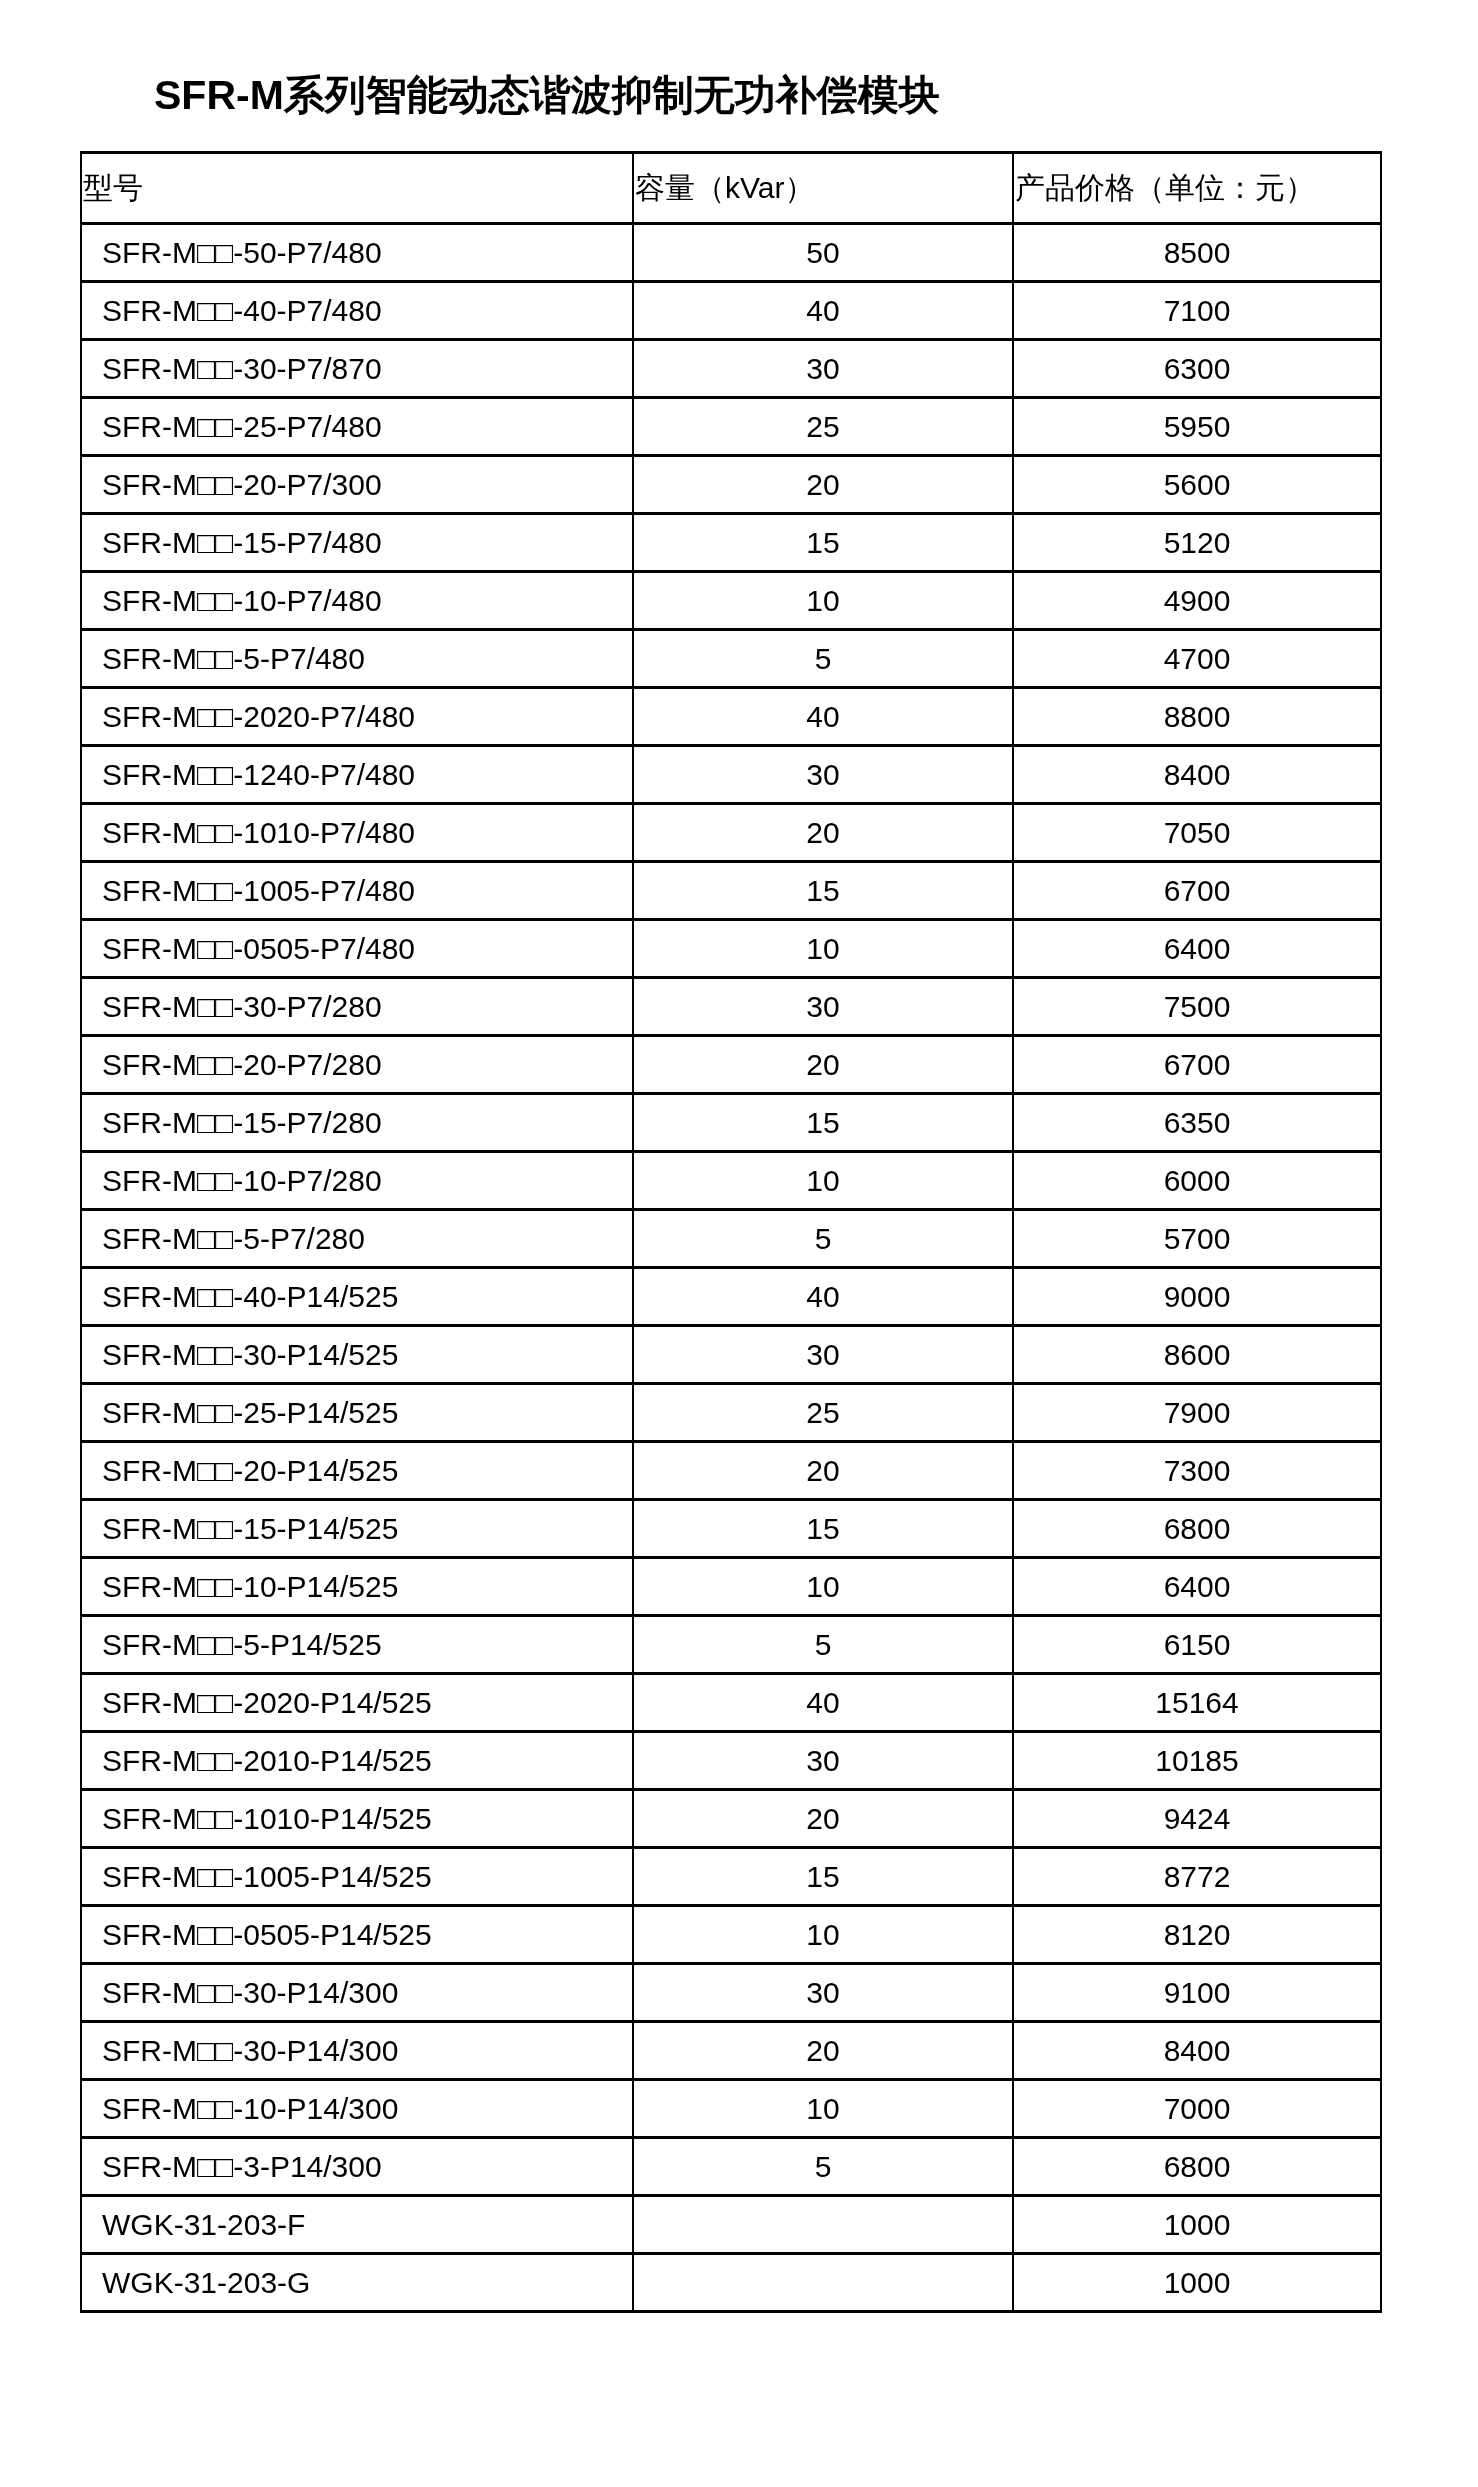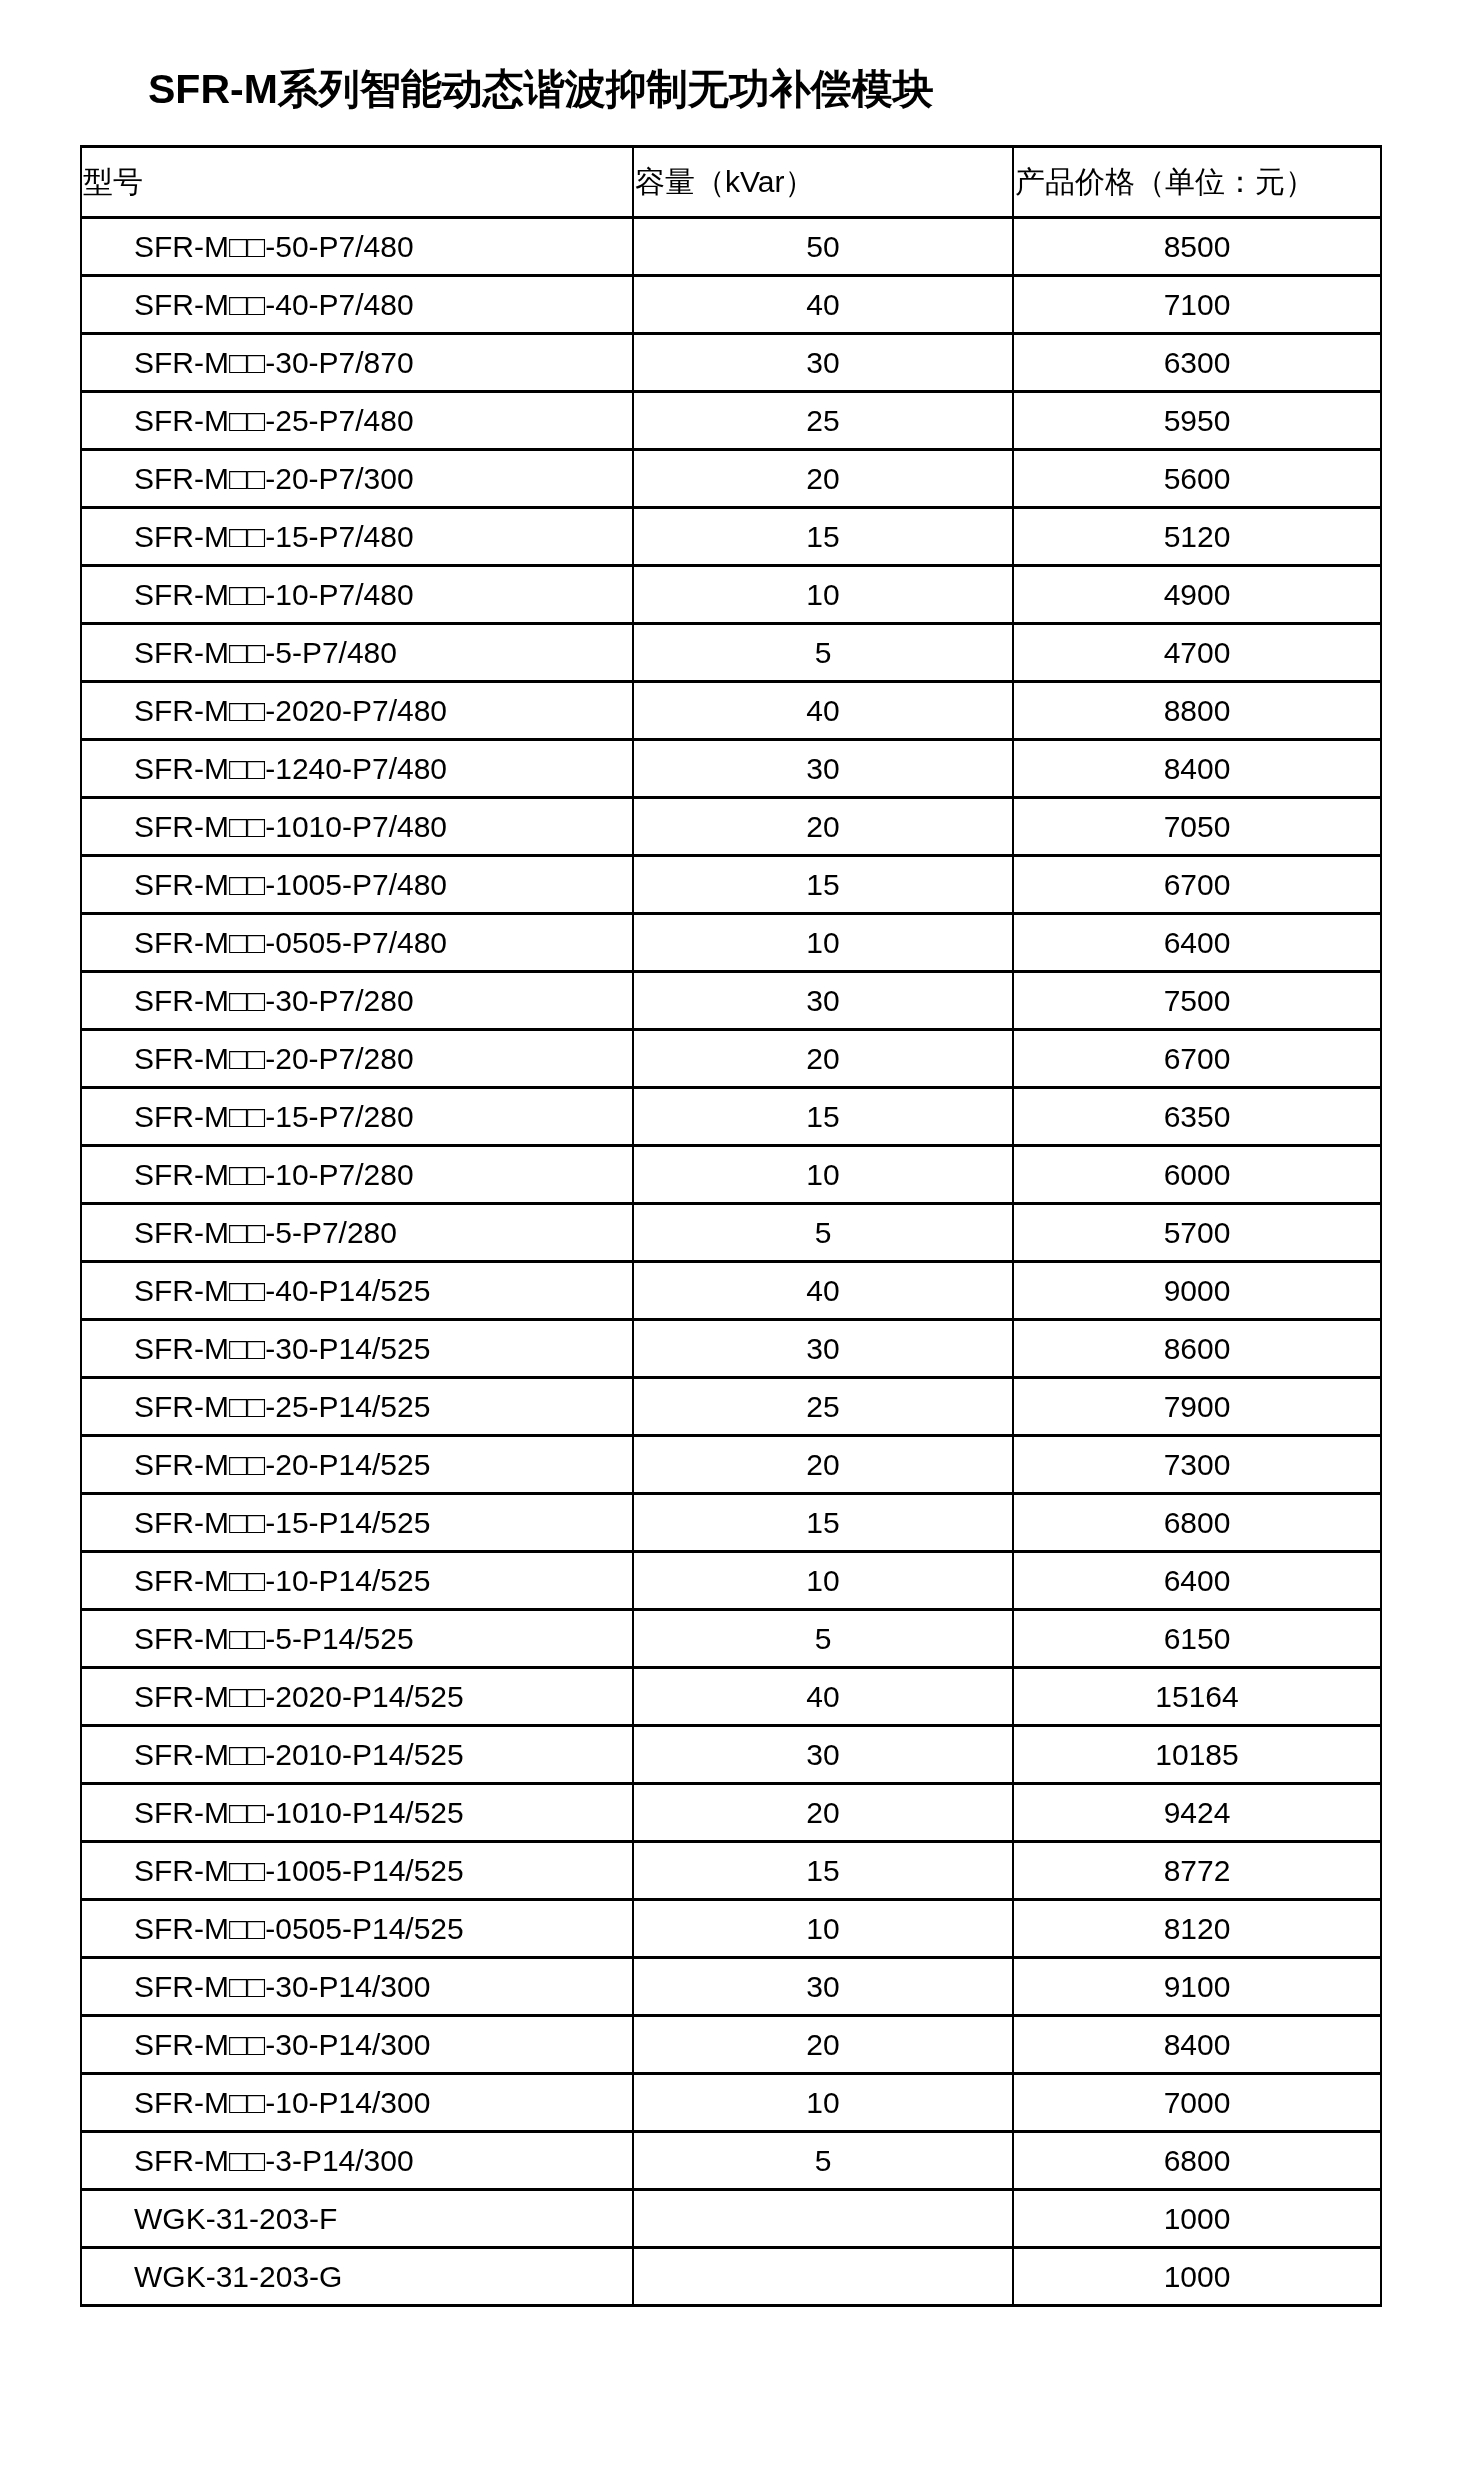--- a/index.html
+++ b/index.html
@@ -8,21 +8,21 @@
     background: #ffffff;
   }
   body {
     width: 1478px;
     height: 2487px;
     font-family: "Liberation Sans", "DejaVu Sans", sans-serif;
     color: #000000;
     position: relative;
   }
   .page-title {
-    margin: 10px;
+    margin: 16px;
     padding: 56px 4px 0 138px;
     font-size: 41px;
     font-weight: bold;
     line-height: 1.15;
     white-space: nowrap;
   }
   table.price-table {
     margin: 32px 0 0 80px;
     border-collapse: collapse;
     table-layout: fixed;
@@ -37,21 +37,21 @@
     font-weight: normal;
     vertical-align: middle;
     overflow: hidden;
     white-space: nowrap;
   }
   .price-table thead tr { height: 71px; }
   .price-table tbody tr { height: 58px; }
   .price-table th { text-align: left; }
   td.cell-model {
     text-align: left;
-    padding-left: 52px;
+    padding-left: 20px;
   }
   td.cell-capacity,
   td.cell-price {
     text-align: center;
   }
 </style>
 </head>
 <body>
 
 <h1 class="page-title">SFR-M系列智能动态谐波抑制无功补偿模块</h1>

